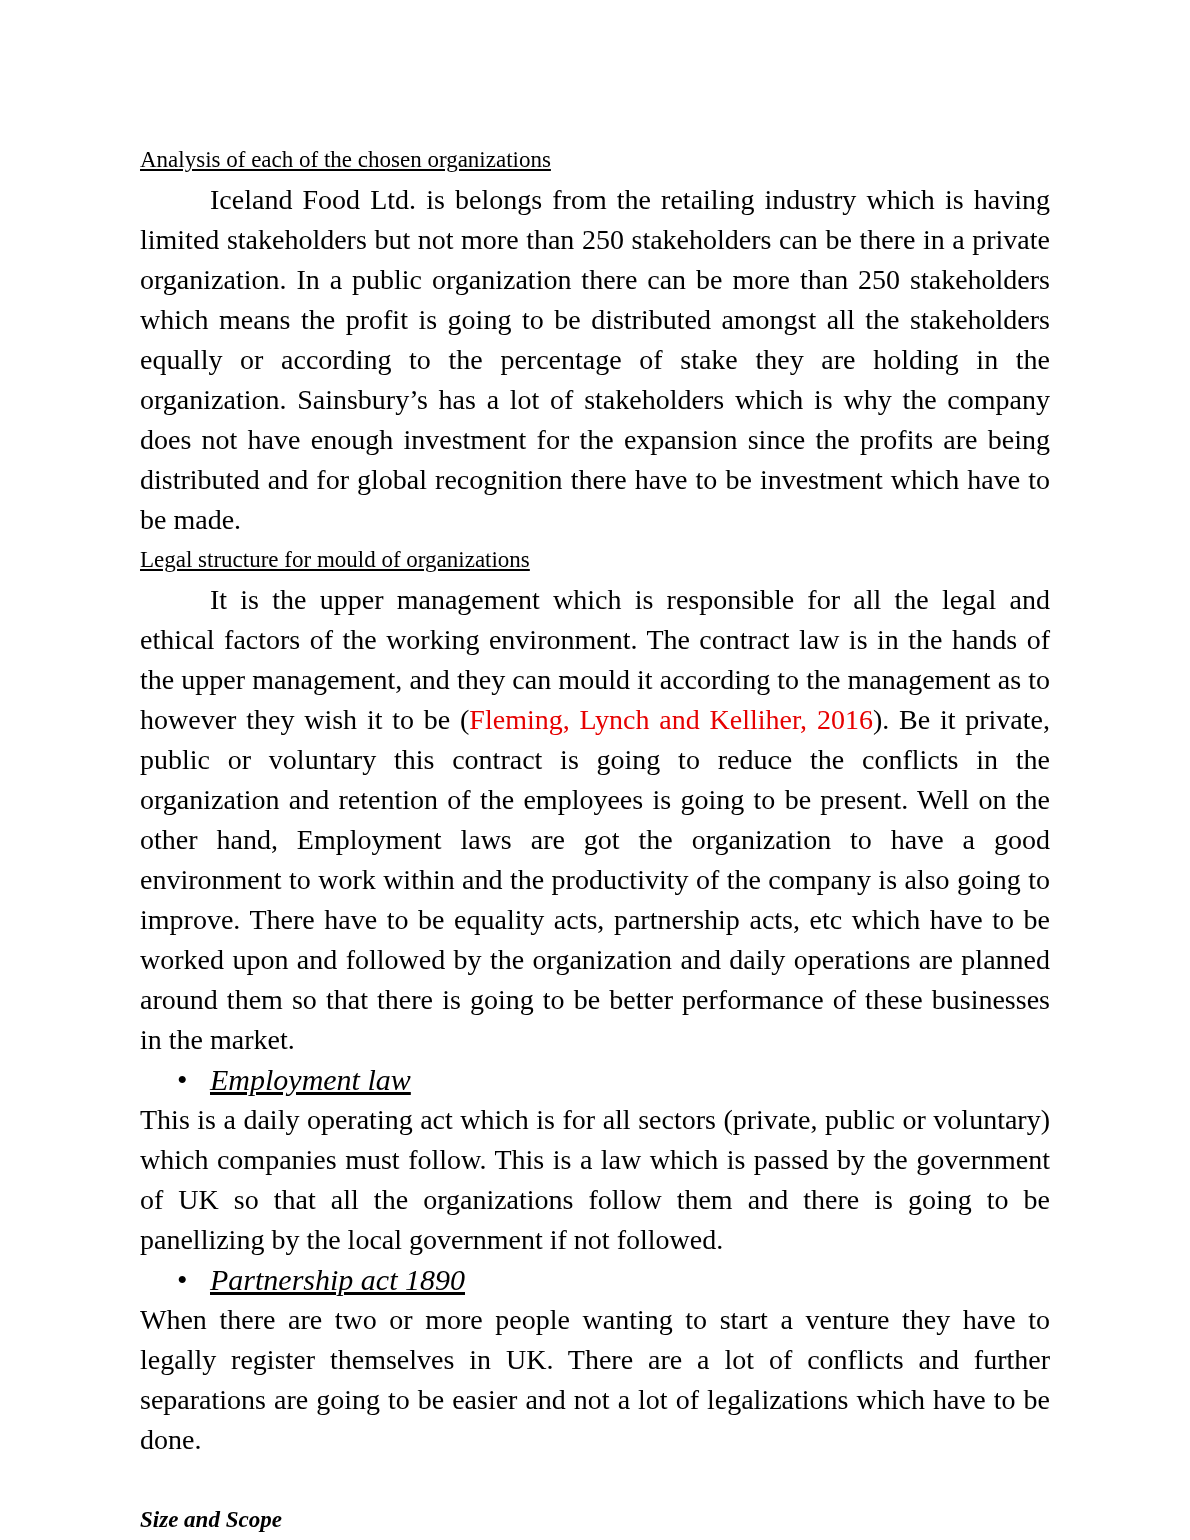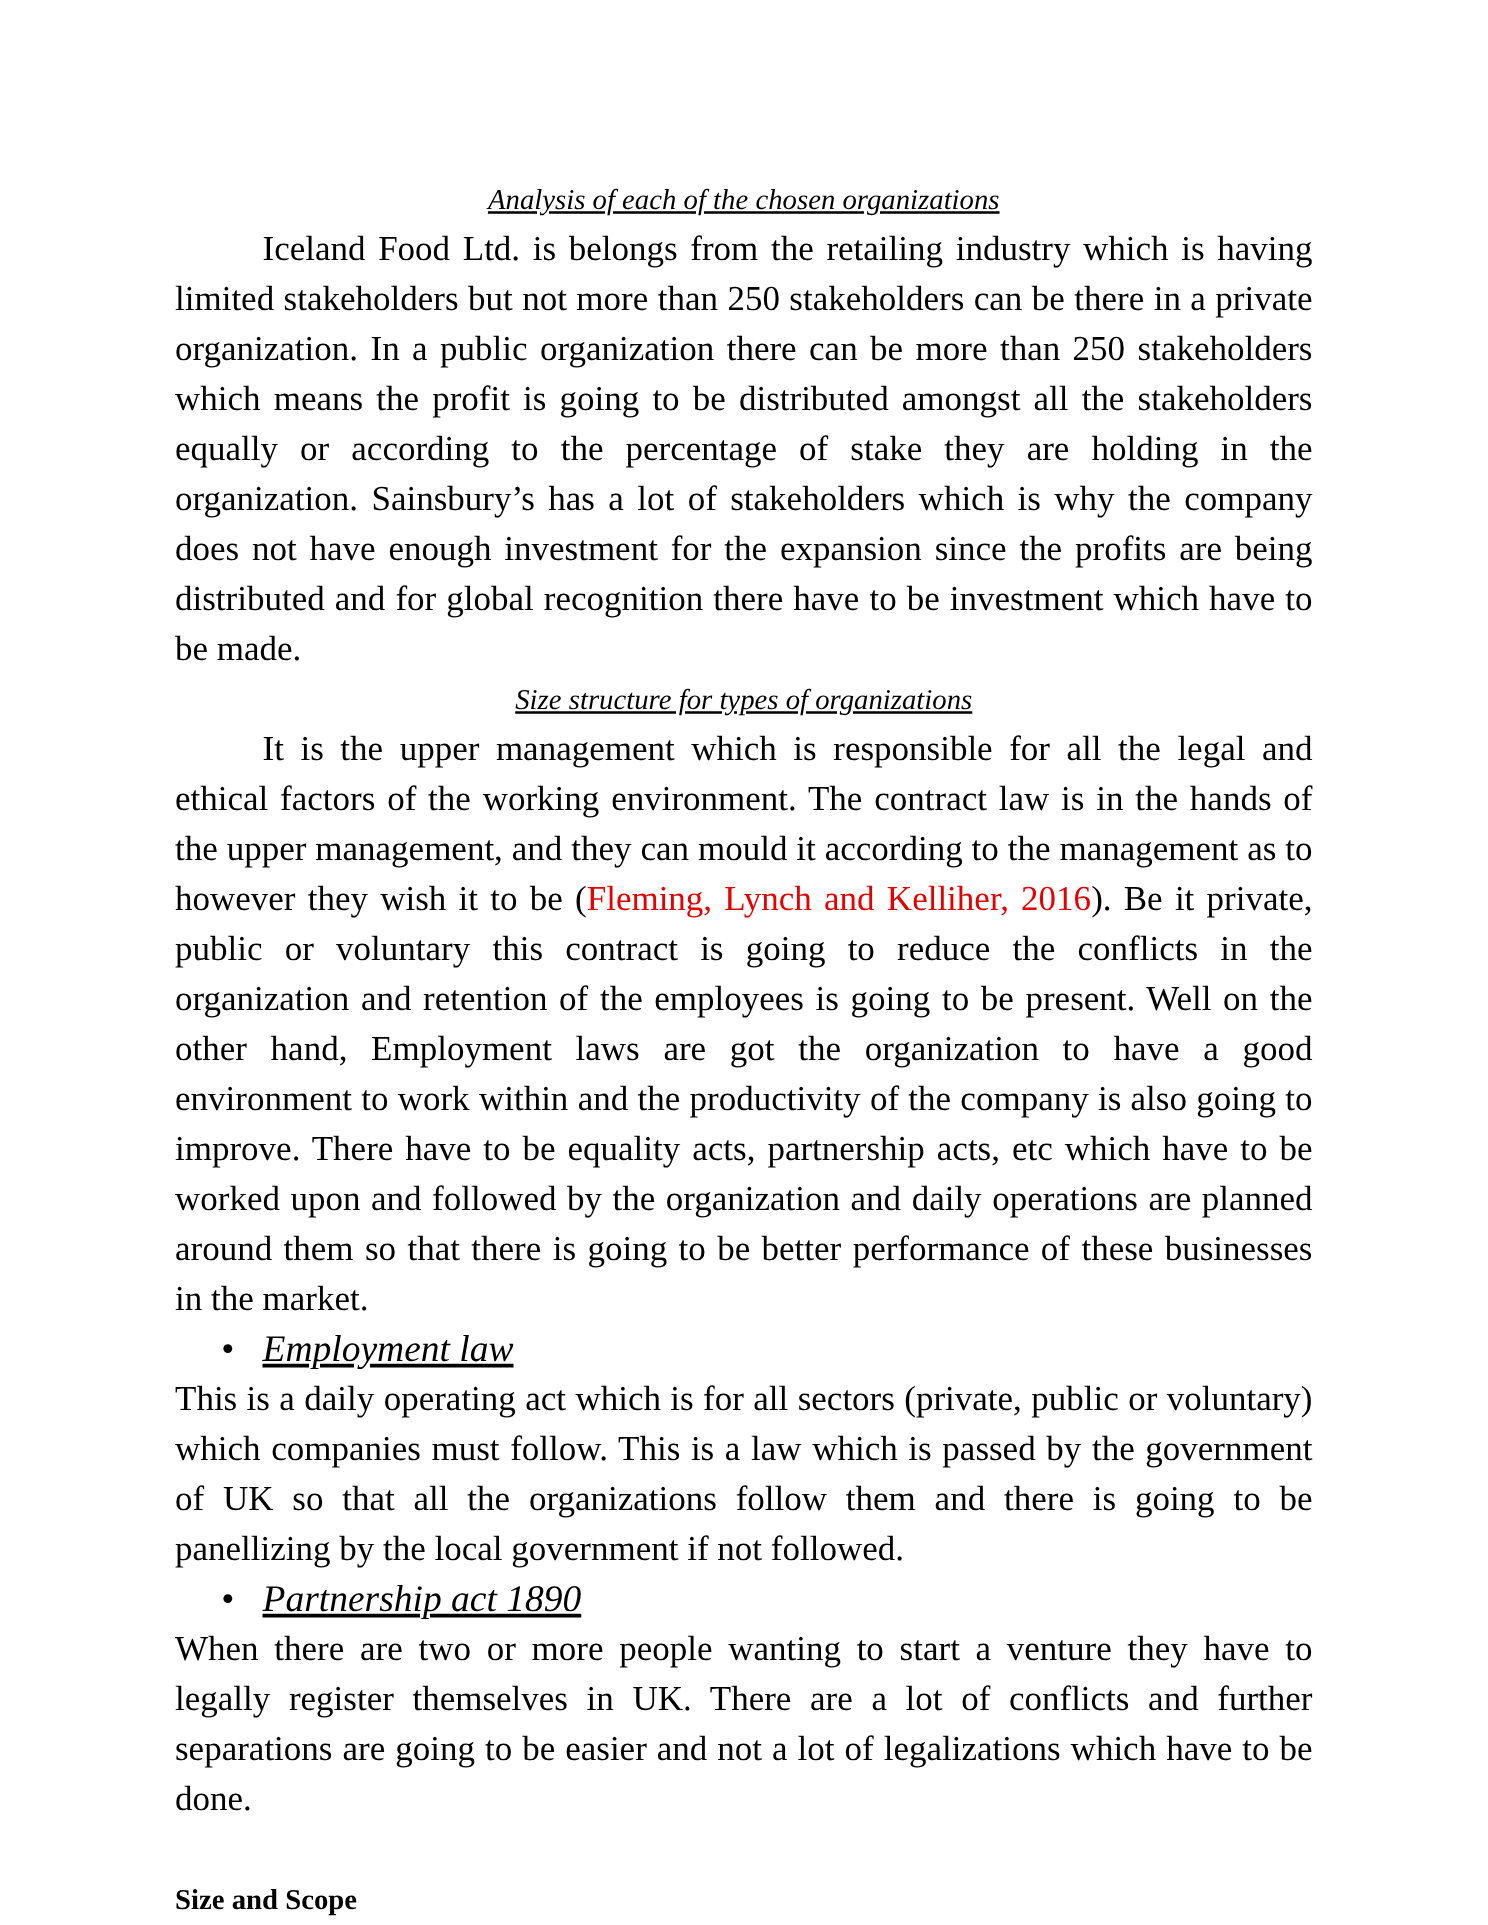--- a/index.html
+++ b/index.html
@@ -21,22 +21,21 @@
     min-height: 1540px;
     padding: 140px 140px 60px 140px;
     background: #ffffff;
   }
   .h-underline {
     font-size: 23px;
     line-height: 40px;
     font-weight: normal;
     text-decoration: underline;
     margin: 0;
-    text-align: center;
-    font-style: italic;
+    text-align: left;
   }
   .para {
     font-size: 28px;
     line-height: 40px;
     text-align: justify;
     margin: 0;
   }
   .indent {
     text-indent: 70px;
   }
@@ -57,34 +56,35 @@
     text-decoration: none;
   }
   .bullet-label {
     font-style: italic;
     text-decoration: underline;
   }
   .h-bold-italic {
     font-size: 23px;
     line-height: 40px;
     font-weight: bold;
+    font-style: italic;
     margin: 40px 0 0 0;
     text-align: left;
   }
 </style>
 </head>
 <body>
 
 <div class="page">
 
   <h2 class="h-underline">Analysis of each of the chosen organizations</h2>
 
   <p class="para indent">Iceland Food Ltd. is belongs from the retailing industry which is having limited stakeholders but not more than 250 stakeholders can be there in a private organization. In a public organization there can be more than 250 stakeholders which means the profit is going to be distributed amongst all the stakeholders equally or according to the percentage of stake they are holding in the organization. Sainsbury’s has a lot of stakeholders which is why the company does not have enough investment for the expansion since the profits are being distributed and for global recognition there have to be investment which have to be made.</p>
 
-  <h2 class="h-underline">Size structure for types of organizations</h2>
+  <h2 class="h-underline">Legal structure for mould of organizations</h2>
 
   <p class="para indent"><span>It is the upper management which is responsible for all the legal and ethical factors of the working environment. The contract law is in the hands of the upper management, and they can mould it according to the management as to however they wish it to be (</span><span class="red">Fleming, Lynch and Kelliher, 2016</span><span>). Be it private, public or voluntary this contract is going to reduce the conflicts in the organization and retention of the employees is going to be present. Well on the other hand, Employment laws are got the organization to have a good environment to work within and the productivity of the company is also going to improve. There have to be equality acts, partnership acts, etc which have to be worked upon and followed by the organization and daily operations are planned around them so that there is going to be better performance of these businesses in the market.</span></p>
 
   <div class="bullet"><span class="dot">•</span><span class="bullet-label">Employment law</span></div>
 
   <p class="para">This is a daily operating act which is for all sectors (private, public or voluntary) which companies must follow. This is a law which is passed by the government of UK so that all the organizations follow them and there is going to be panellizing by the local government if not followed.</p>
 
   <div class="bullet"><span class="dot">•</span><span class="bullet-label">Partnership act 1890</span></div>
 
   <p class="para">When there are two or more people wanting to start a venture they have to legally register themselves in UK. There are a lot of conflicts and further separations are going to be easier and not a lot of legalizations which have to be done.</p>

